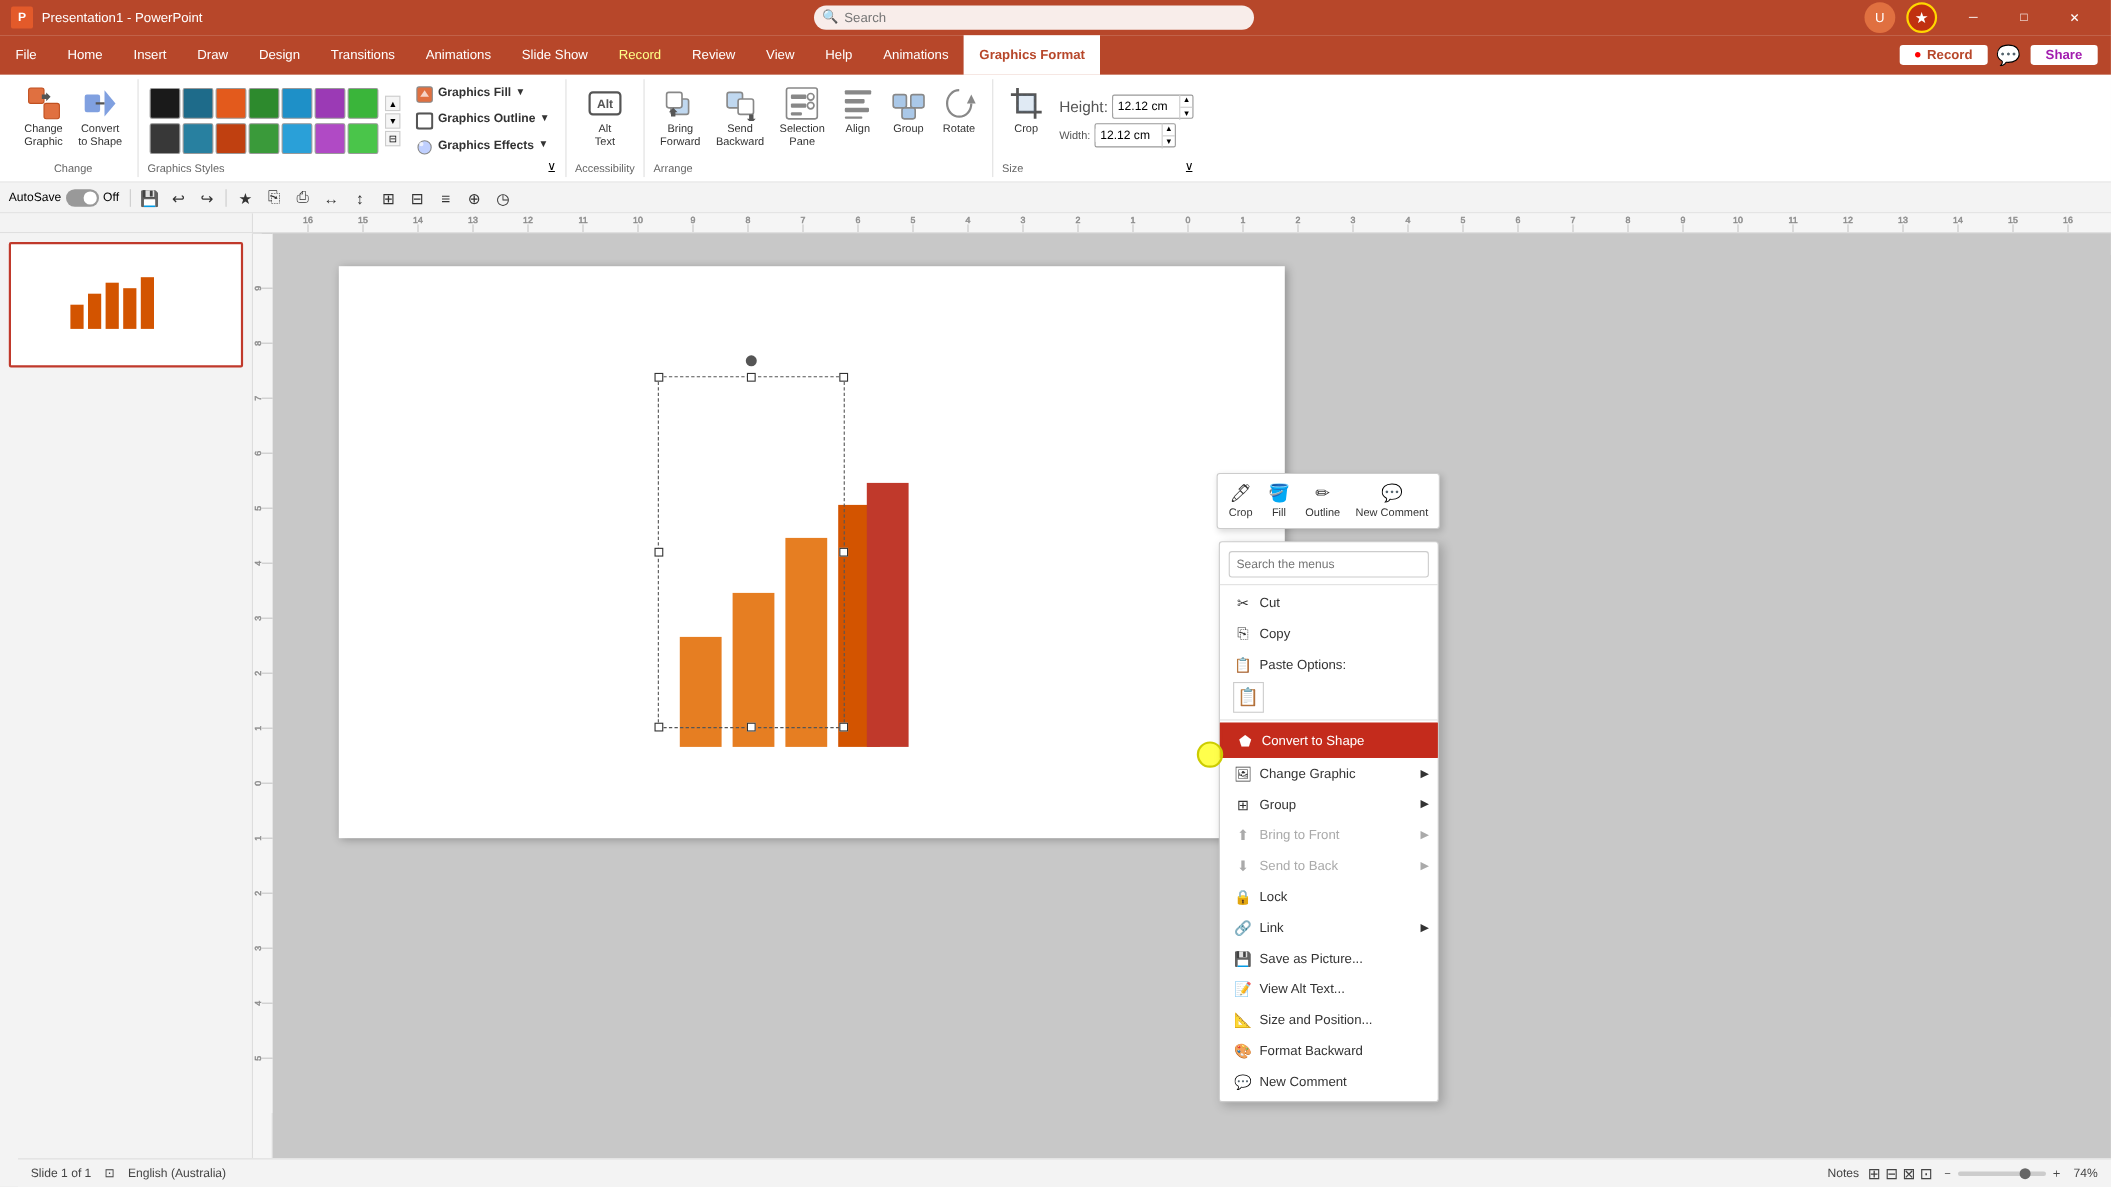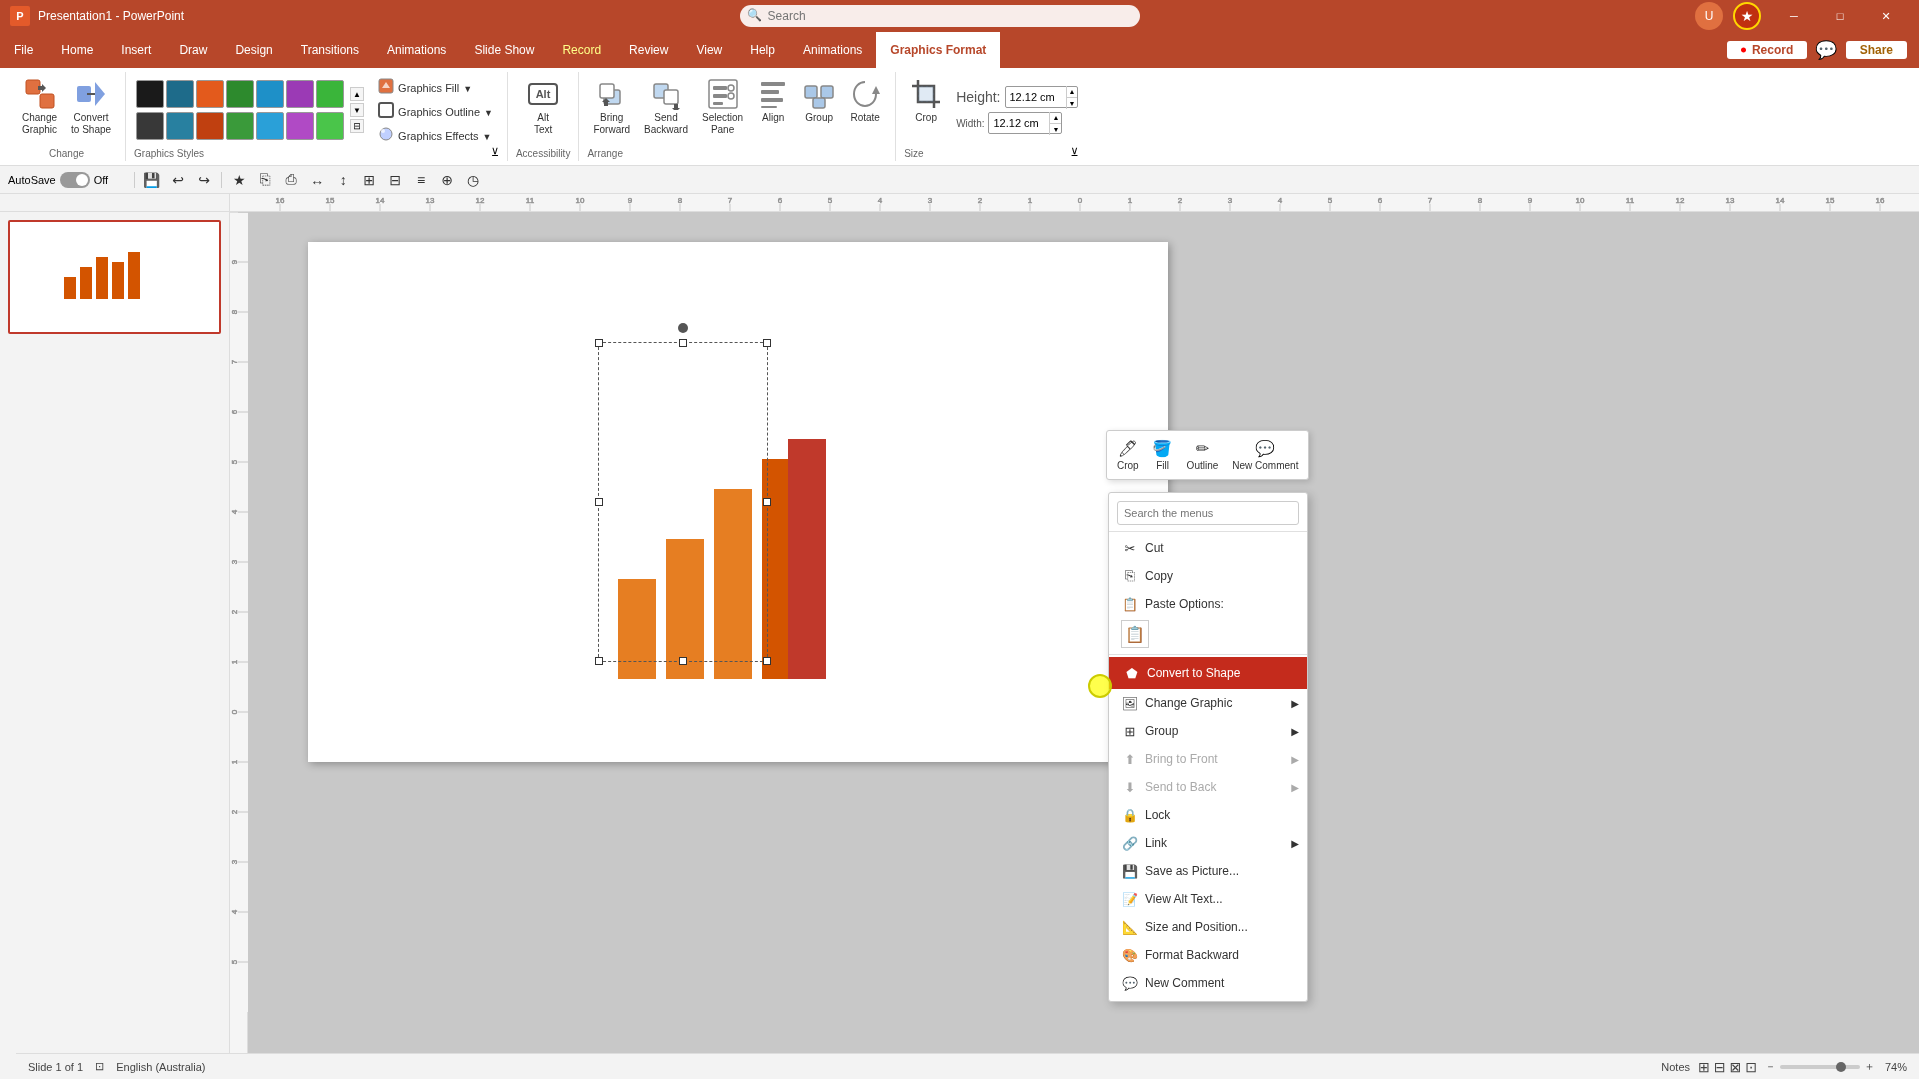--- a/index.html
+++ b/index.html
@@ -34,26 +34,26 @@
     #ribbon-content { background: white; padding: 4px 8px; display: flex; align-items: stretch; min-height: 88px; border-bottom: 1px solid #ddd; }
     .ribbon-group { display: flex; flex-direction: column; align-items: center; padding: 2px 8px; border-right: 1px solid #e0e0e0; position: relative; }
     .ribbon-group:last-child { border-right: none; }
     .ribbon-group-items { display: flex; align-items: flex-start; flex: 1; gap: 2px; }
     .ribbon-group-label { font-size: 10px; color: #666; margin-top: auto; padding-top: 2px; text-align: center; }
 
     .ribbon-btn { display: flex; flex-direction: column; align-items: center; justify-content: flex-start; padding: 4px 6px; cursor: pointer; border-radius: 3px; min-width: 40px; height: 72px; }
     .ribbon-btn .btn-icon { width: 32px; height: 32px; display: flex; align-items: center; justify-content: center; font-size: 20px; }
     .ribbon-btn .btn-label { font-size: 10px; text-align: center; color: #333; line-height: 1.2; margin-top: 2px; }
 
-    .ribbon-btn-small { display: flex; align-items: flex-end; padding: 3px 6px; cursor: pointer; border-radius: 3px; height: 22px; white-space: nowrap; font-size: 11px; color: #333; }
+    .ribbon-btn-small { display: flex; align-items: flex-start; padding: 3px 6px; cursor: pointer; border-radius: 3px; height: 22px; white-space: nowrap; font-size: 11px; color: #333; font-weight: bold; }
 
     
     #quick-access { height: 28px; background: #f3f3f3; border-bottom: 1px solid #ddd; display: flex; align-items: center; padding: 0 8px; gap: 4px; font-size: 11px; }
     .qa-btn { width: 22px; height: 22px; display: flex; align-items: center; justify-content: center; cursor: pointer; border-radius: 2px; font-size: 14px; color: #333; }
-    .autosave-toggle { display: flex; align-items: center; gap: 4px; margin-right: 20px; font-size: 11px; }
+    .autosave-toggle { display: flex; align-items: center; gap: 4px; margin-right: 4px; font-size: 11px; }
     .toggle-switch { width: 30px; height: 16px; background: #999; border-radius: 8px; position: relative; cursor: pointer; }
     .toggle-knob { width: 12px; height: 12px; background: white; border-radius: 50%; position: absolute; top: 2px; right: 2px; }
     .qa-sep { width: 1px; height: 16px; background: #ccc; margin: 0 2px; }
 
     
     #slide-panel { width: 230px; background: #f3f3f3; border-right: 1px solid #ddd; padding: 8px; overflow-y: auto; }
     .slide-thumb { border: 2px solid #c0392b; border-radius: 2px; background: white; padding: 4px; cursor: pointer; position: relative; }
     .slide-thumb-inner { width: 180px; height: 102px; background: white; display: flex; align-items: center; justify-content: center; overflow: hidden; }
 
     
@@ -149,21 +149,21 @@
   <div class="ribbon-tab">View</div>
   <div class="ribbon-tab">Help</div>
   <div class="ribbon-tab">Animations</div>
   <div class="ribbon-tab active">Graphics Format</div>
   <div style="margin-left:auto;display:flex;align-items:center;gap:8px;padding-right:12px;">
     <div style="background:white;color:#b7472a;padding:2px 14px;border-radius:3px;font-size:12px;font-weight:600;cursor:pointer;display:flex;align-items:center;gap:6px;">
       <span style="color:red;font-size:10px;">⏺</span> 
         <span>Record</span>
     </div>
     <div style="color:white;font-size:18px;cursor:pointer;">💬</div>
-    <div style="background:white;color:#a16207;padding:2px 14px;border-radius:3px;font-size:12px;font-weight:600;cursor:pointer;">Share</div>
+    <div style="background:white;color:#a21caf;padding:2px 14px;border-radius:3px;font-size:12px;font-weight:600;cursor:pointer;">Share</div>
   </div>
 </div>
 
 <div id="ribbon-content">
 
   <div class="ribbon-group">
     <div class="ribbon-group-items">
       <div class="ribbon-btn">
         <div class="btn-icon">
           <svg width="32" height="32" viewBox="0 0 32 32">

